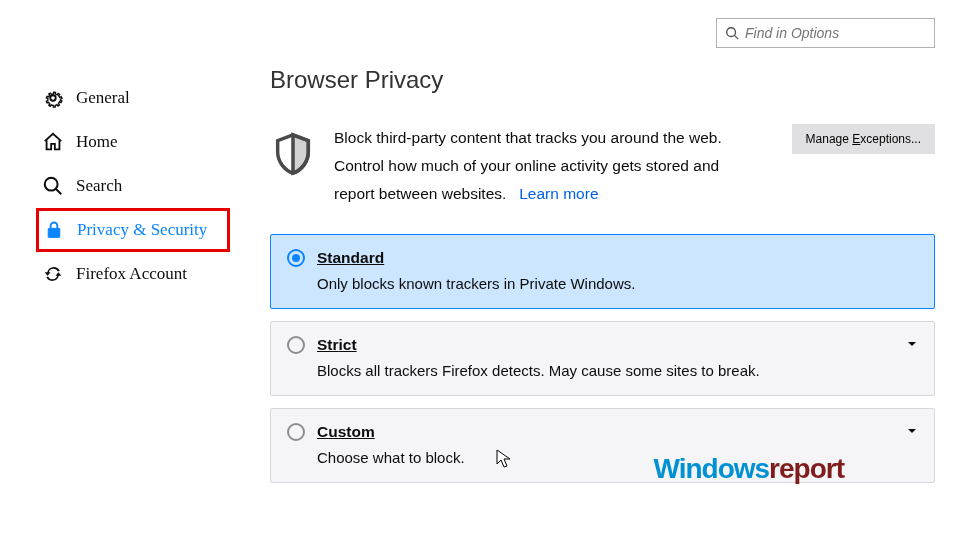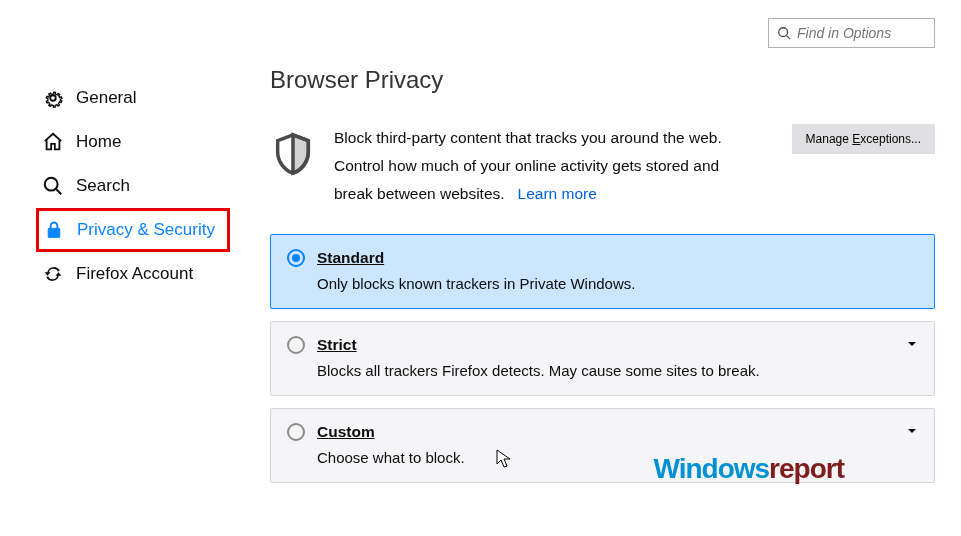--- a/index.html
+++ b/index.html
@@ -12,21 +12,21 @@
     overflow: hidden;
   }
   .topbar {
     display: flex;
     justify-content: flex-end;
     padding: 18px 26px 0 0;
   }
   .search-box {
     display: flex;
     align-items: center;
-    width: 167px;
+    width: 219px;
     height: 30px;
     border: 1px solid #b1b1b3;
     background: #fff;
     padding: 0 8px;
     gap: 6px;
   }
   .search-box input {
     border: none;
     outline: none;
     font-size: 14px;
@@ -36,20 +36,21 @@
     background: transparent;
   }
   .layout {
     display: flex;
     padding-top: 18px;
   }
   .sidebar {
     width: 230px;
     padding-left: 36px;
     padding-top: 10px;
+    font-family: Liberation Serif, serif;
   }
   .sidebar-item {
     display: flex;
     align-items: center;
     gap: 12px;
     height: 44px;
     font-size: 17px;
     cursor: pointer;
     padding: 0 6px;
   }
@@ -231,21 +232,21 @@
       <div class="shield-wrap">
         <svg viewBox="0 0 24 24" width="46" height="52" fill="none" stroke="#4a4a4a" stroke-width="1.8">
           <path d="M12 2l8 3v6c0 5-3.5 9.5-8 11-4.5-1.5-8-6-8-11V5l8-3z"></path>
           <path d="M12 2v20" stroke-width="1.2"></path>
           <path d="M12 2l8 3v6c0 5-3.5 9.5-8 11V2z" fill="#4a4a4a" fill-opacity="0.25"></path>
         </svg>
       </div>
       <div class="blocking-desc">
         <span>Block third-party content that tracks you around the web.</span><br>
         <span>Control how much of your online activity gets stored and</span><br>
-        <span>break between websites.</span>&nbsp;&nbsp;
+        <span>report between websites.</span>&nbsp;&nbsp;
         <span class="learn-more">Learn more</span>
       </div>
       <button class="btn-exceptions">
         Manage <span class="und">E</span>xceptions...
       </button>
     </div>
 
     <div class="option-card selected">
       <div class="option-head">
         <div class="radio checked"></div>

